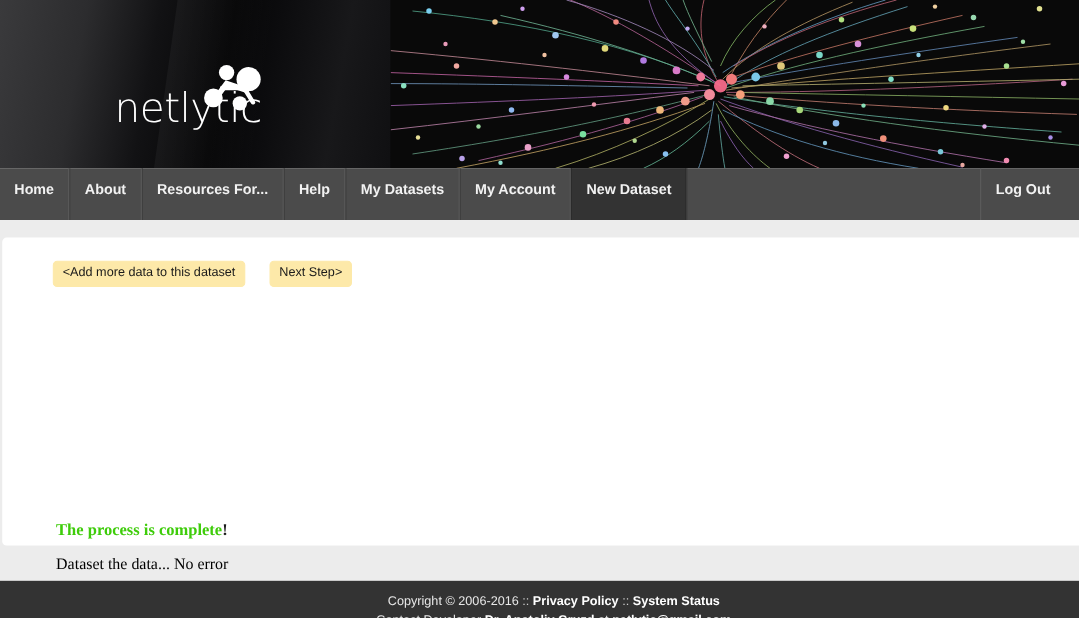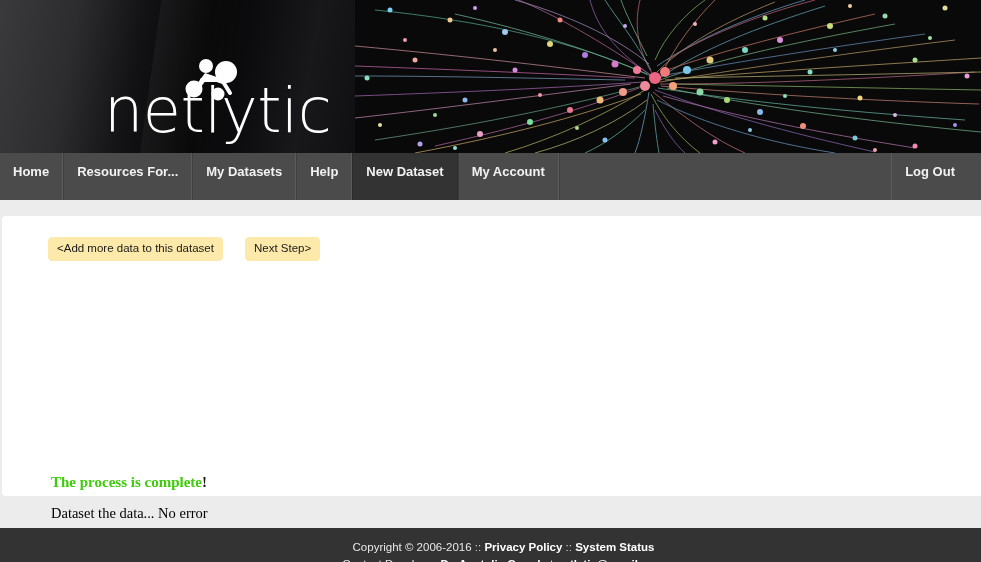--- a/index.html
+++ b/index.html
@@ -53,21 +53,21 @@
     left: 104px;
     top: 58px;
     width: 160px;
     height: 72px;
     z-index: 5;
   }
   .logo-text {
     position: absolute;
     left: 0; top: 22px;
     font-family: "DejaVu Sans", sans-serif;
-    font-size: 62px;
+    font-size: 37px;
     font-weight: 300;
     letter-spacing: -0.5px;
     color: #ffffff;
     line-height: 1;
   }
   .logo-mark {
     position: absolute;
     left: 68px;
     top: -2px;
   }
@@ -344,33 +344,36 @@
     </svg>
     <div class="logo-text">netlytic</div>
   </div>
 </div>
 
 <div class="navbar">
   <div class="nav-item">
     <span>Home</span>
   </div>
   <div class="nav-item">
+    <span>About</span>
+  </div>
+  <div class="nav-item">
     <span>Resources For...</span>
   </div>
   <div class="nav-item">
+    <span>Help</span>
+  </div>
+  <div class="nav-item">
     <span>My Datasets</span>
   </div>
   <div class="nav-item">
-    <span>Help</span>
+    <span>My Account</span>
   </div>
   <div class="nav-item active">
     <span>New Dataset</span>
-  </div>
-  <div class="nav-item">
-    <span>My Account</span>
   </div>
   <div class="nav-spacer"></div>
   <div class="nav-item logout">
     <span>Log Out</span>
   </div>
 </div>
 
 <div class="page-bg">
   <div class="content-panel">
 

